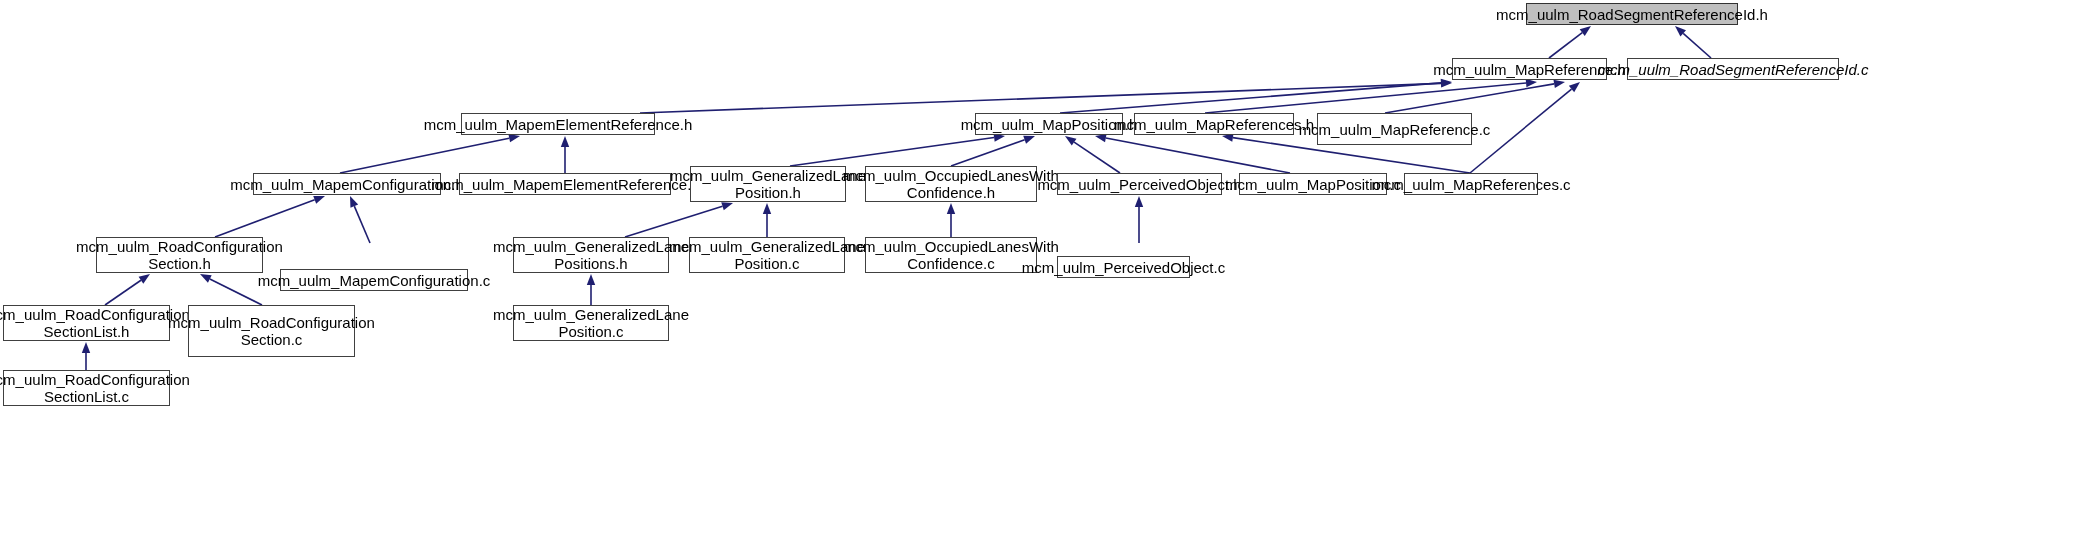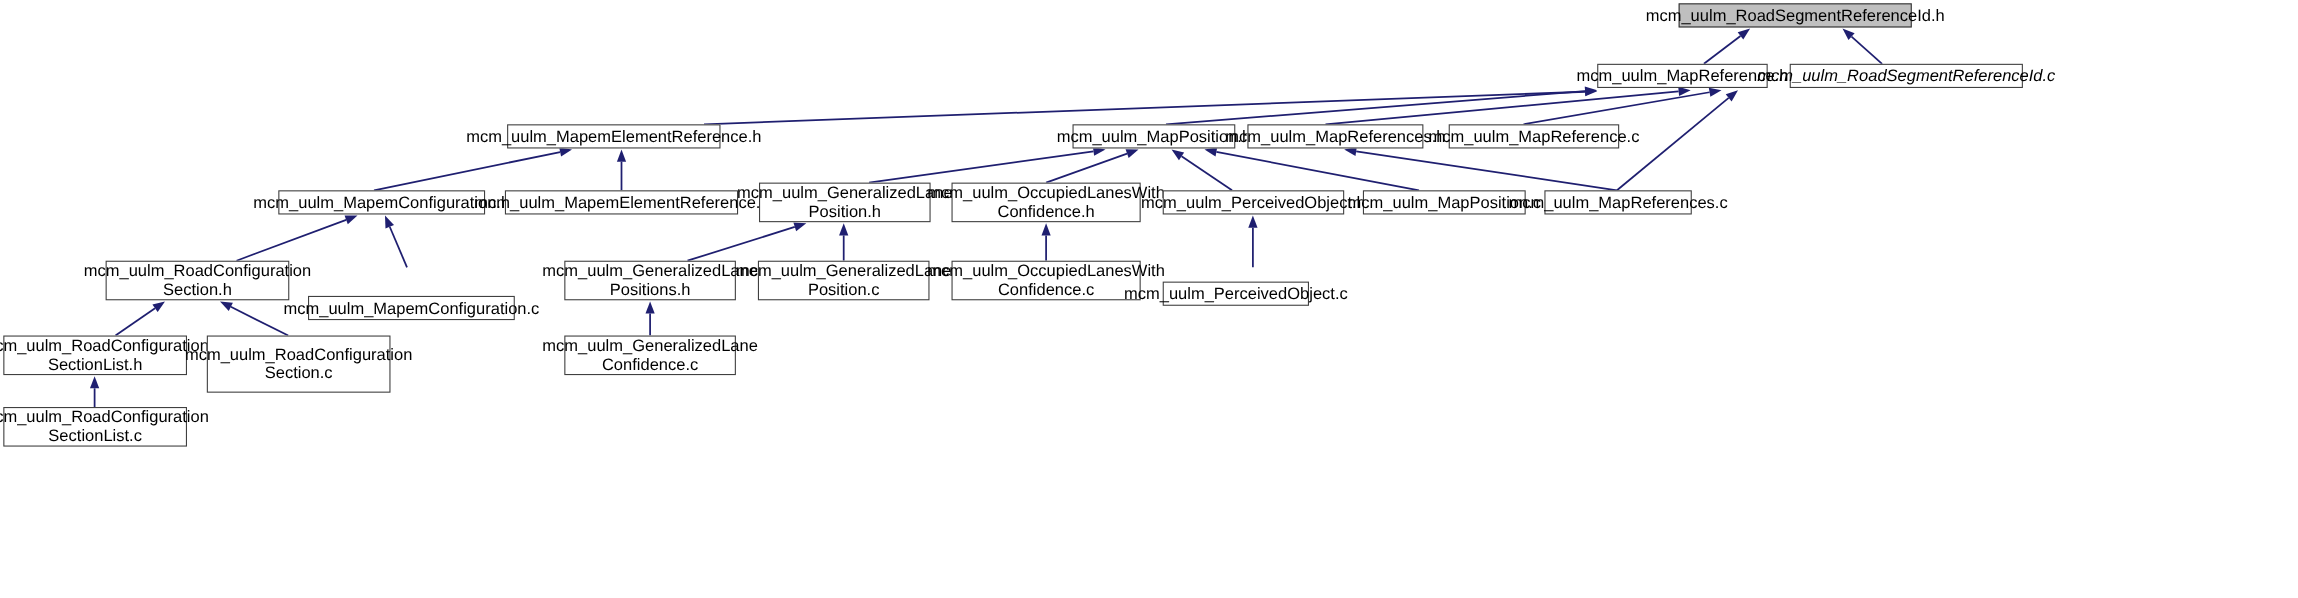--- a/index.html
+++ b/index.html
@@ -78,21 +78,21 @@
       <line x1="86" y1="370" x2="86" y2="353" stroke="#1f1f70" stroke-width="1.6"></line>
       <polygon points="86,342 90.2,353 81.8,353" fill="#1f1f70"></polygon>
     </svg>
   <div id="nodes-layer">
       <div class="node root" style="left: 1526px; top: 3px; width: 212px; height: 22px;">mcm_uulm_RoadSegmentReferenceId.h</div>
       <div class="node" style="left: 1452px; top: 58px; width: 155px; height: 22px;">mcm_uulm_MapReference.h</div>
       <div class="node" style="left: 1627px; top: 58px; width: 212px; height: 22px; font-style: italic;">mcm_uulm_RoadSegmentReferenceId.c</div>
       <div class="node" style="left: 461px; top: 113px; width: 194px; height: 22px;">mcm_uulm_MapemElementReference.h</div>
       <div class="node" style="left: 975px; top: 113px; width: 148px; height: 22px;">mcm_uulm_MapPosition.h</div>
       <div class="node" style="left: 1134px; top: 113px; width: 160px; height: 22px;">mcm_uulm_MapReferences.h</div>
-      <div class="node" style="left: 1317px; top: 113px; width: 155px; height: 22px;">mcm_uulm_MapReference.c</div>
+      <div class="node" style="left: 1317px; top: 113px; width: 155px; height: 32px;">mcm_uulm_MapReference.c</div>
       <div class="node" style="left: 253px; top: 173px; width: 188px; height: 22px;">mcm_uulm_MapemConfiguration.h</div>
       <div class="node" style="left: 459px; top: 173px; width: 212px; height: 22px;">mcm_uulm_MapemElementReference.c</div>
       <div class="node" style="left: 690px; top: 166px; width: 156px; height: 36px;">mcm_uulm_GeneralizedLane
 Position.h</div>
       <div class="node" style="left: 865px; top: 166px; width: 172px; height: 36px;">mcm_uulm_OccupiedLanesWith
 Confidence.h</div>
       <div class="node" style="left: 1057px; top: 173px; width: 165px; height: 22px;">mcm_uulm_PerceivedObject.h</div>
       <div class="node" style="left: 1239px; top: 173px; width: 148px; height: 22px;">mcm_uulm_MapPosition.c</div>
       <div class="node" style="left: 1404px; top: 173px; width: 134px; height: 22px;">mcm_uulm_MapReferences.c</div>
       <div class="node" style="left: 96px; top: 237px; width: 167px; height: 36px;">mcm_uulm_RoadConfiguration
@@ -103,17 +103,17 @@
       <div class="node" style="left: 689px; top: 237px; width: 156px; height: 36px;">mcm_uulm_GeneralizedLane
 Position.c</div>
       <div class="node" style="left: 865px; top: 237px; width: 172px; height: 36px;">mcm_uulm_OccupiedLanesWith
 Confidence.c</div>
       <div class="node" style="left: 1057px; top: 256px; width: 133px; height: 22px;">mcm_uulm_PerceivedObject.c</div>
       <div class="node" style="left: 3px; top: 305px; width: 167px; height: 36px;">mcm_uulm_RoadConfiguration
 SectionList.h</div>
       <div class="node" style="left: 188px; top: 305px; width: 167px; height: 52px;">mcm_uulm_RoadConfiguration
 Section.c</div>
       <div class="node" style="left: 513px; top: 305px; width: 156px; height: 36px;">mcm_uulm_GeneralizedLane
-Confidence.c</div>
+Position.c</div>
       <div class="node" style="left: 3px; top: 370px; width: 167px; height: 36px;">mcm_uulm_RoadConfiguration
 SectionList.c</div>
     </div>
 </div>
 
 </body></html>

